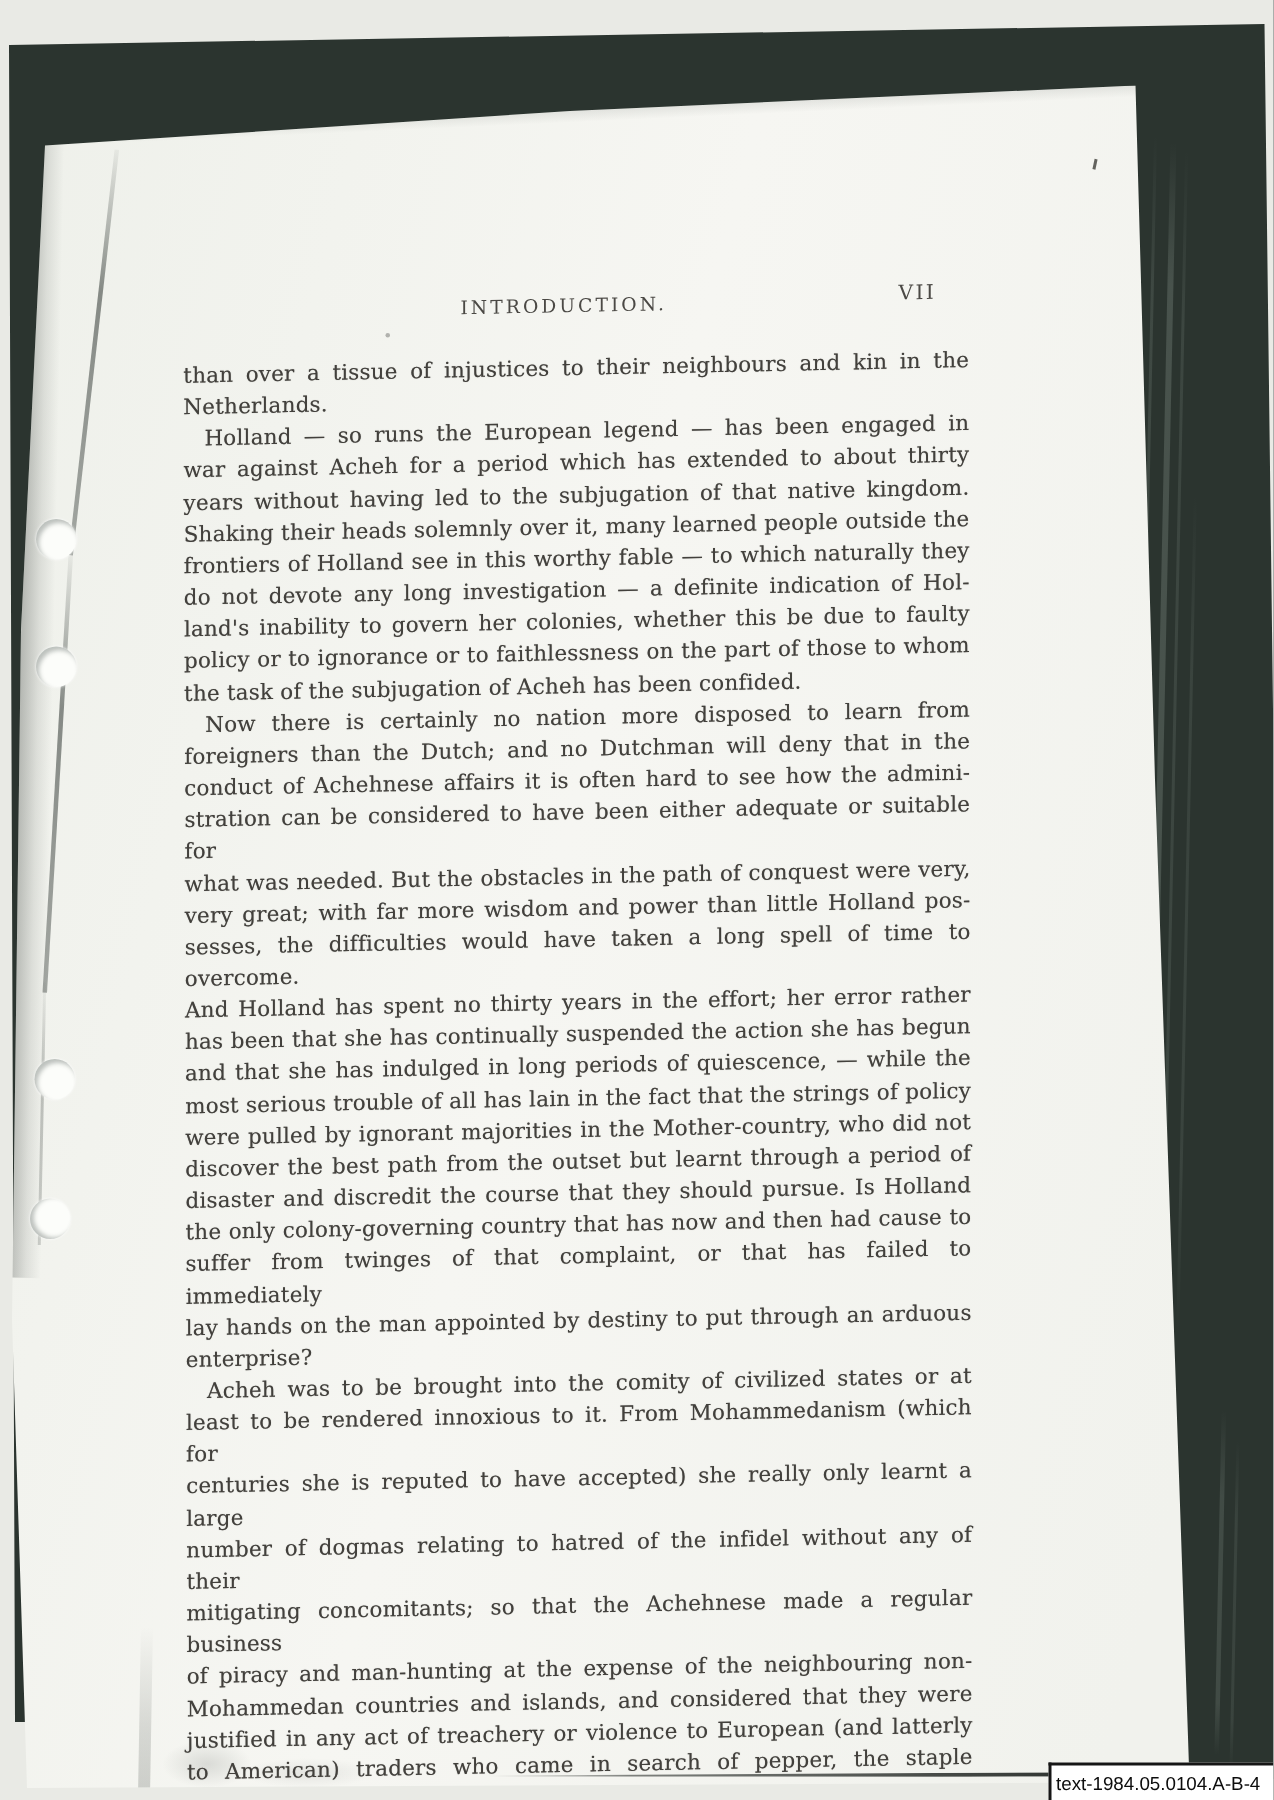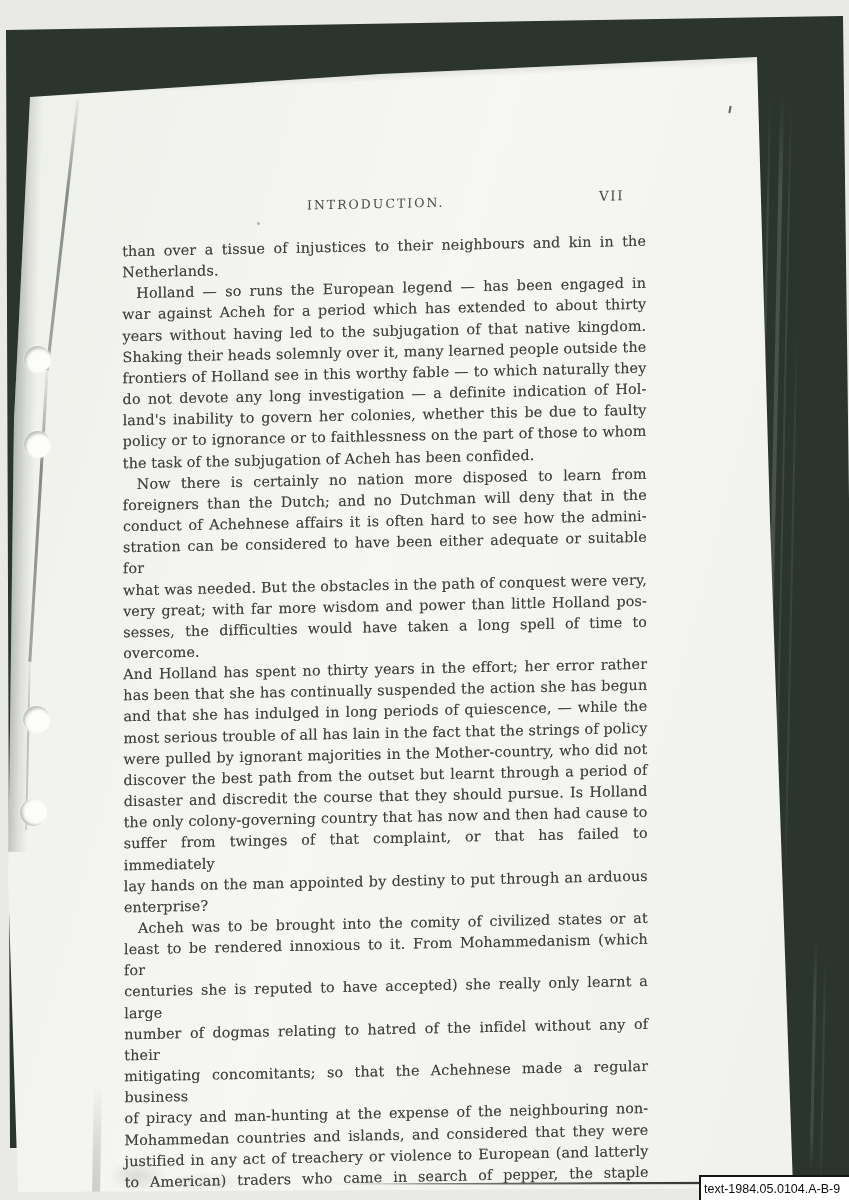--- a/index.html
+++ b/index.html
@@ -149,16 +149,16 @@
           <div class="line">Mohammedan countries and islands, and considered that they were</div>
           <div class="line">justified in any act of treachery or violence to European (and latterly</div>
           <div class="line">to American) traders who came in search of pepper, the staple product</div>
         </div>
     </div>
   </div>
 
   <div class="bottom-edge"></div>
 
   <div class="label-box">
-    <span>text-1984.05.0104.A-B-9</span>
+    <span>text-1984.05.0104.A-B-4</span>
   </div>
 
 </div>
 
 </body></html>

